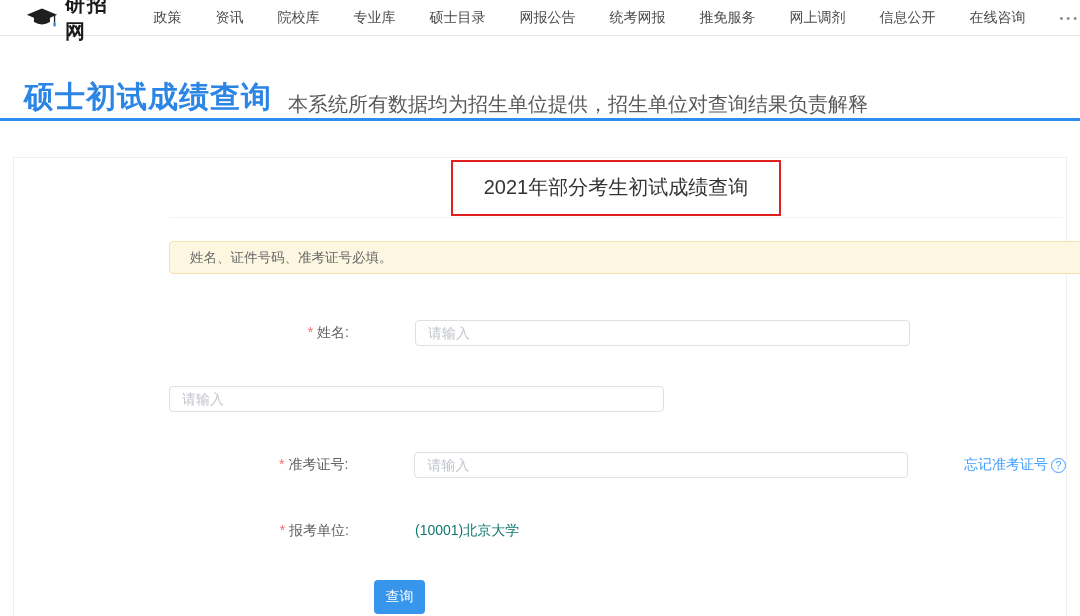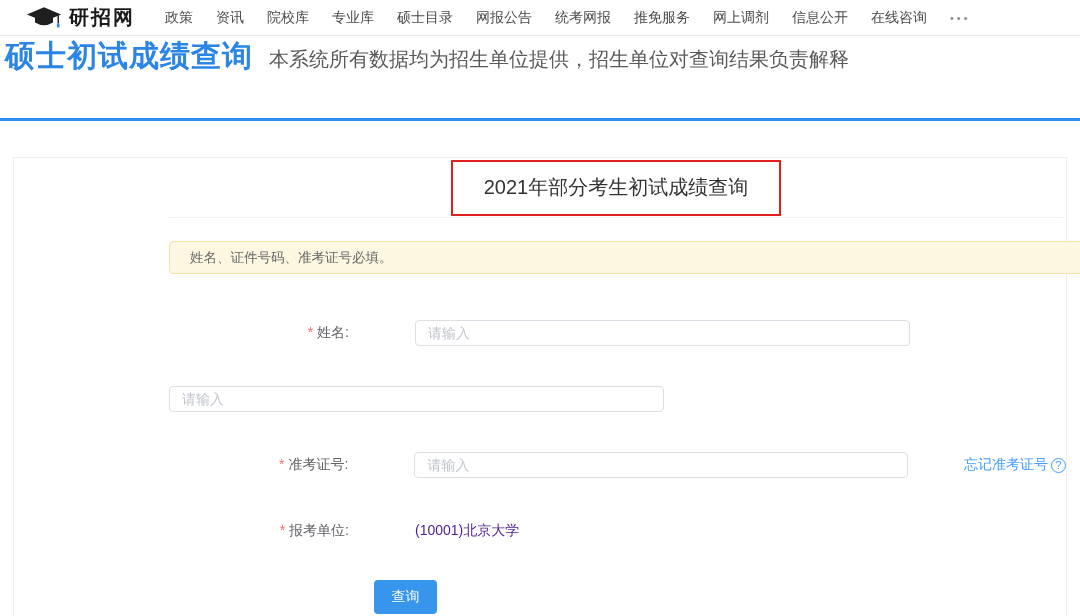--- a/index.html
+++ b/index.html
@@ -5,26 +5,26 @@
   * { margin:0; padding:0; box-sizing:border-box; }
   html,body { width:1080px; height:616px; background:#fff; overflow:hidden;
     font-family:"Liberation Sans","DejaVu Sans",sans-serif; }
 
   
   .topnav { height:36px; display:flex; align-items:center; padding-left:26px;
     border-bottom:1px solid #e7e7e7; background:#fff; }
   .logo { display:flex; align-items:center; cursor:pointer; margin-right:30px; }
   .logo svg { width:36px; height:24px; display:block; margin-right:7px; }
   .logo-text { font-size:20px; font-weight:bold; color:#1a1a1a; letter-spacing:2px; }
-  .nav-items { display:flex; align-items:center; gap:23px; }
+  .nav-items { display:flex; align-items:center; gap:34px; }
   .nav-item { font-size:14px; color:#4a4a4a; cursor:pointer; white-space:nowrap; }
   .nav-more { font-size:11px; color:#8a8a8a; letter-spacing:3px; cursor:pointer; }
 
   
-  .page-header { height:85px; display:flex; align-items:flex-start; padding-left:5px;
+  .page-header { height:85px; display:flex; align-items:flex-end; padding-left:24px;
     border-bottom:3px solid #2d8cf0; background:#fff; }
   .page-title { font-size:30px; font-weight:bold; color:#2b85e4; letter-spacing:1px; }
   .page-subtitle { font-size:20px; color:#5a5a5a; margin-left:16px; padding-top:10px; }
 
   
   .card { margin:36px 13px 0 13px; width:1054px; height:calc(616px - 152px);
     background:#fff; border:1px solid #edeff2; }
   .card-header { height:60px; border-bottom:1px solid #f0f2f5;
     margin-left:155px; width:894px; display:flex; align-items:center; justify-content:center; }
   .red-box { border:2px solid #e0211f; height:56px; padding:0 31px;
@@ -39,28 +39,28 @@
   
   .form { margin-left:155px; margin-top:42px; }
   .form-row { display:flex; align-items:center; height:34px; margin-bottom:32px;gap:41px; }
   .form-label { width:205px; padding-right:25px; text-align:right;
     font-size:14px; color:#606266; white-space:nowrap; }
   .req { color:#f56c6c; margin-right:4px; font-size:14px; }
   .form-input { width:495px; height:26px; border:1px solid #dcdfe6; border-radius:4px;
     padding:0 12px; font-size:14px; color:#606266; outline:none;
     font-family:"Liberation Sans","DejaVu Sans",sans-serif; }
   .form-input::placeholder { color:#c0c4cc; }
-  .static-value { font-size:14px; color:#4c1d95; }
+  .static-value { font-size:14px; color:#0f766e; }
   .forgot { margin-left:15px; font-size:14px; color:#409eff; cursor:pointer;
     display:flex; align-items:center; white-space:nowrap; }
   .help-circle { display:inline-flex; align-items:center; justify-content:center;
     width:15px; height:15px; border:1px solid #409eff; border-radius:50%;
     font-size:10.5px; margin-left:3px; }
   .submit-row { margin-bottom:0; }
-  .submit-btn { margin-left:205px; width:63px; height:34px; background:#3895ec;
+  .submit-btn { margin-left:205px; width:51px; height:34px; background:#3895ec;
     color:#fff; font-size:14px; border:none; border-radius:4px; cursor:pointer;
     font-family:"Liberation Sans","DejaVu Sans",sans-serif; }
 </style>
 </head>
 <body>
 
 <div class="topnav">
   <div class="logo">
     <svg viewBox="0 0 40 26">
       <polygon points="20,1 39,9 20,17 1,9" fill="#1f1f1f"></polygon>

